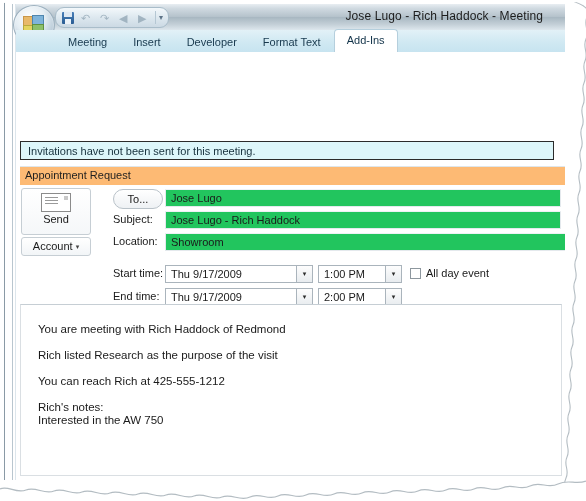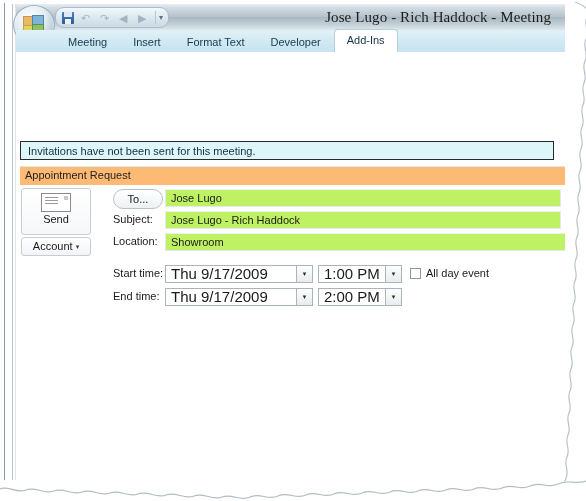--- a/index.html
+++ b/index.html
@@ -58,27 +58,26 @@
         #e8eef2 0%,
         #cfd9e0 18%,
         #b6c3cc 48%,
         #a9b8c2 52%,
         #c3cfd7 78%,
         #dde7ed 100%);
     border-bottom: 1px solid #9fb0bb;
   }
   .titlebar-text {
     position: absolute;
-    right: 14px;
+    right: 22px;
     top: 5px;
-    font-size: 15px;
+    font-size: 12px;
     color: #1d1d1d;
     white-space: nowrap;
     letter-spacing: .1px;
-    font-family: Liberation Serif, serif;
   }
 
   
   .orb {
     position: absolute;
     left: 8px; top: 3px;
     width: 40px; height: 38px;
     border-radius: 50%;
     background: radial-gradient(circle at 40% 32%, #ffffff 0%, #e4edf3 42%, #b9cbd8 72%, #91a9b8 100%);
     border: 1px solid #9db1bf;
@@ -342,35 +341,35 @@
     left: 97px;
   }
   .fval {
     position: absolute;
     left: 149px;
     height: 18px;
     line-height: 17px;
     font-size: 11px;
     color: #1a1a1a;
     padding-left: 5px;
-    background: #bef264;
+    background: #22c55e;
     border: 1px solid #e4e9ed;
     border-top-color: #eef2f5;
     box-sizing: border-box;
     white-space: nowrap;
     overflow: hidden;
   }
 
   .combo {
     position: absolute;
     height: 18px;
     border: 1px solid #aab4bc;
     background: #ffffff;
     box-sizing: border-box;
-    font-size: 15px;
+    font-size: 11px;
     color: #1a1a1a;
     line-height: 16px;
     padding-left: 5px;
     white-space: nowrap;
   }
   .combo-btn {
     position: absolute;
     width: 17px; height: 18px;
     border: 1px solid #aab4bc;
     background: linear-gradient(to bottom,#fdfdfd,#e8ecef);
@@ -475,22 +474,22 @@
         </div>
       <div class="qat-sep"></div>
       <span class="qat-chev">▾</span>
     </div>
 
     <div class="tabstrip">
       <div class="tabstrip-bg"></div>
       <div class="tabs">
         <div class="tab">Meeting</div>
         <div class="tab">Insert</div>
+        <div class="tab">Developer</div>
         <div class="tab">Format Text</div>
-        <div class="tab">Developer</div>
         <div class="tab active">Add-Ins</div>
       </div>
     </div>
 
 
     <div class="infobar">
       <div class="infobar-text">Invitations have not been sent for this meeting.</div>
     </div>
 
     <div class="req-strip">
@@ -537,20 +536,30 @@
       <div class="combo-btn" style="left:369px; top:103px;">
         <span class="cv">▾</span>
       </div>
     </div>
 
     <div class="chk-row">
       <span class="chk-box"></span>
       <span class="chk-label">All day event</span>
     </div>
 
+    <div class="bodybox">
+      <div class="bodytext">You are meeting with Rich Haddock of Redmond
+
+Rich listed Research as the purpose of the visit
+
+You can reach Rich at 425-555-1212
+
+Rich's notes:
+Interested in the AW 750</div>
+    </div>
 
   </div>
 
   <svg class="torn-right" viewBox="0 0 36 501" preserveAspectRatio="none">
     <path d="M20,0 L36,0 L36,501 L14,501
              C17,492 12,486 16,478 C20,470 13,465 17,457
              C21,449 14,443 18,435 C22,427 15,421 19,413
              C23,405 16,399 20,391 C24,383 17,377 21,369
              C25,361 18,355 22,347 C26,339 19,333 23,325
              C27,317 20,311 24,303 C28,295 21,289 25,281

